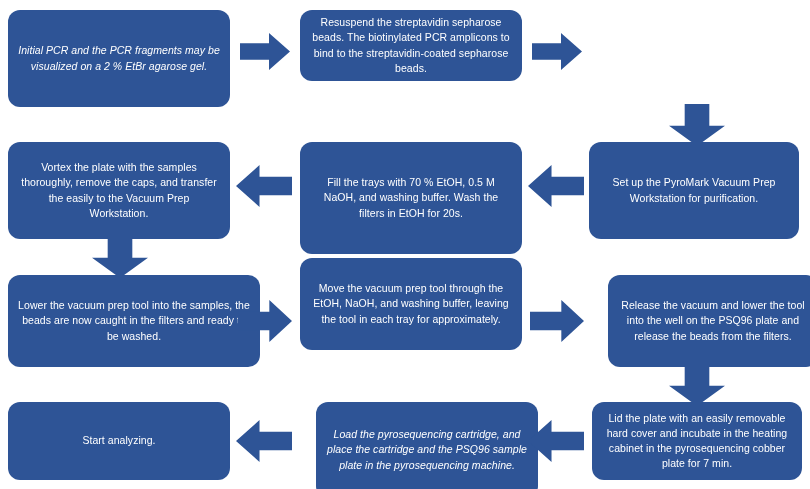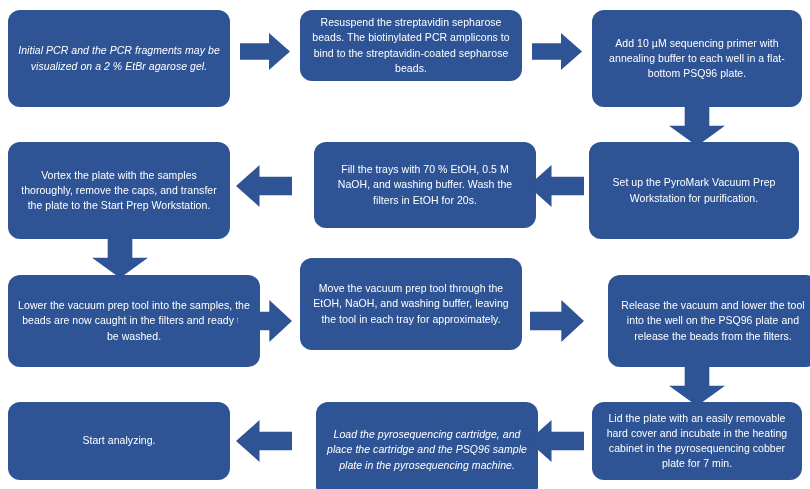--- a/index.html
+++ b/index.html
@@ -61,33 +61,30 @@
   </div>
 
   <div class="arrow arrow-right" style="left:240px; top:33px; width:50px; height:37px;"></div>
 
   <div class="node" style="left:300px; top:10px; width:222px; height:71px;">
     <span class="node-text">Resuspend the streptavidin sepharose beads. The biotinylated PCR amplicons to bind to the streptavidin-coated sepharose beads.</span>
   </div>
 
   <div class="arrow arrow-right" style="left:532px; top:33px; width:50px; height:37px;"></div>
 
-  <div class="node" style="left:592px; top:10px; width:210px; height:97px;">
-    <span class="node-text">Add 10 µM sequencing primer with annealing buffer to each well in a flat-bottom PSQ96 plate.</span>
-  </div>
 
   <div class="arrow arrow-down" style="left:669px; top:104px; width:56px; height:42px;"></div>
 
   <div class="node" style="left:8px; top:142px; width:222px; height:97px;">
-    <span class="node-text">Vortex the plate with the samples thoroughly, remove the caps, and transfer the plate to the Start Prep Workstation.</span>
+    <span class="node-text">Vortex the plate with the samples thoroughly, remove the caps, and transfer the easily to the Vacuum Prep Workstation.</span>
   </div>
 
   <div class="arrow arrow-left" style="left:236px; top:165px; width:56px; height:42px;"></div>
 
-  <div class="node" style="left:300px; top:142px; width:222px; height:86px;margin-left:14px;">
+  <div class="node" style="left:300px; top:142px; width:222px; height:112px;">
     <span class="node-text">Fill the trays with 70 % EtOH, 0.5 M NaOH, and washing buffer. Wash the filters in EtOH for 20s.</span>
   </div>
 
   <div class="arrow arrow-left" style="left:528px; top:165px; width:56px; height:42px;"></div>
 
   <div class="node" style="left:589px; top:142px; width:210px; height:97px;">
     <span class="node-text">Set up the PyroMark Vacuum Prep Workstation for purification.</span>
   </div>
 
   <div class="arrow arrow-down" style="left:92px; top:236px; width:56px; height:42px;"></div>

